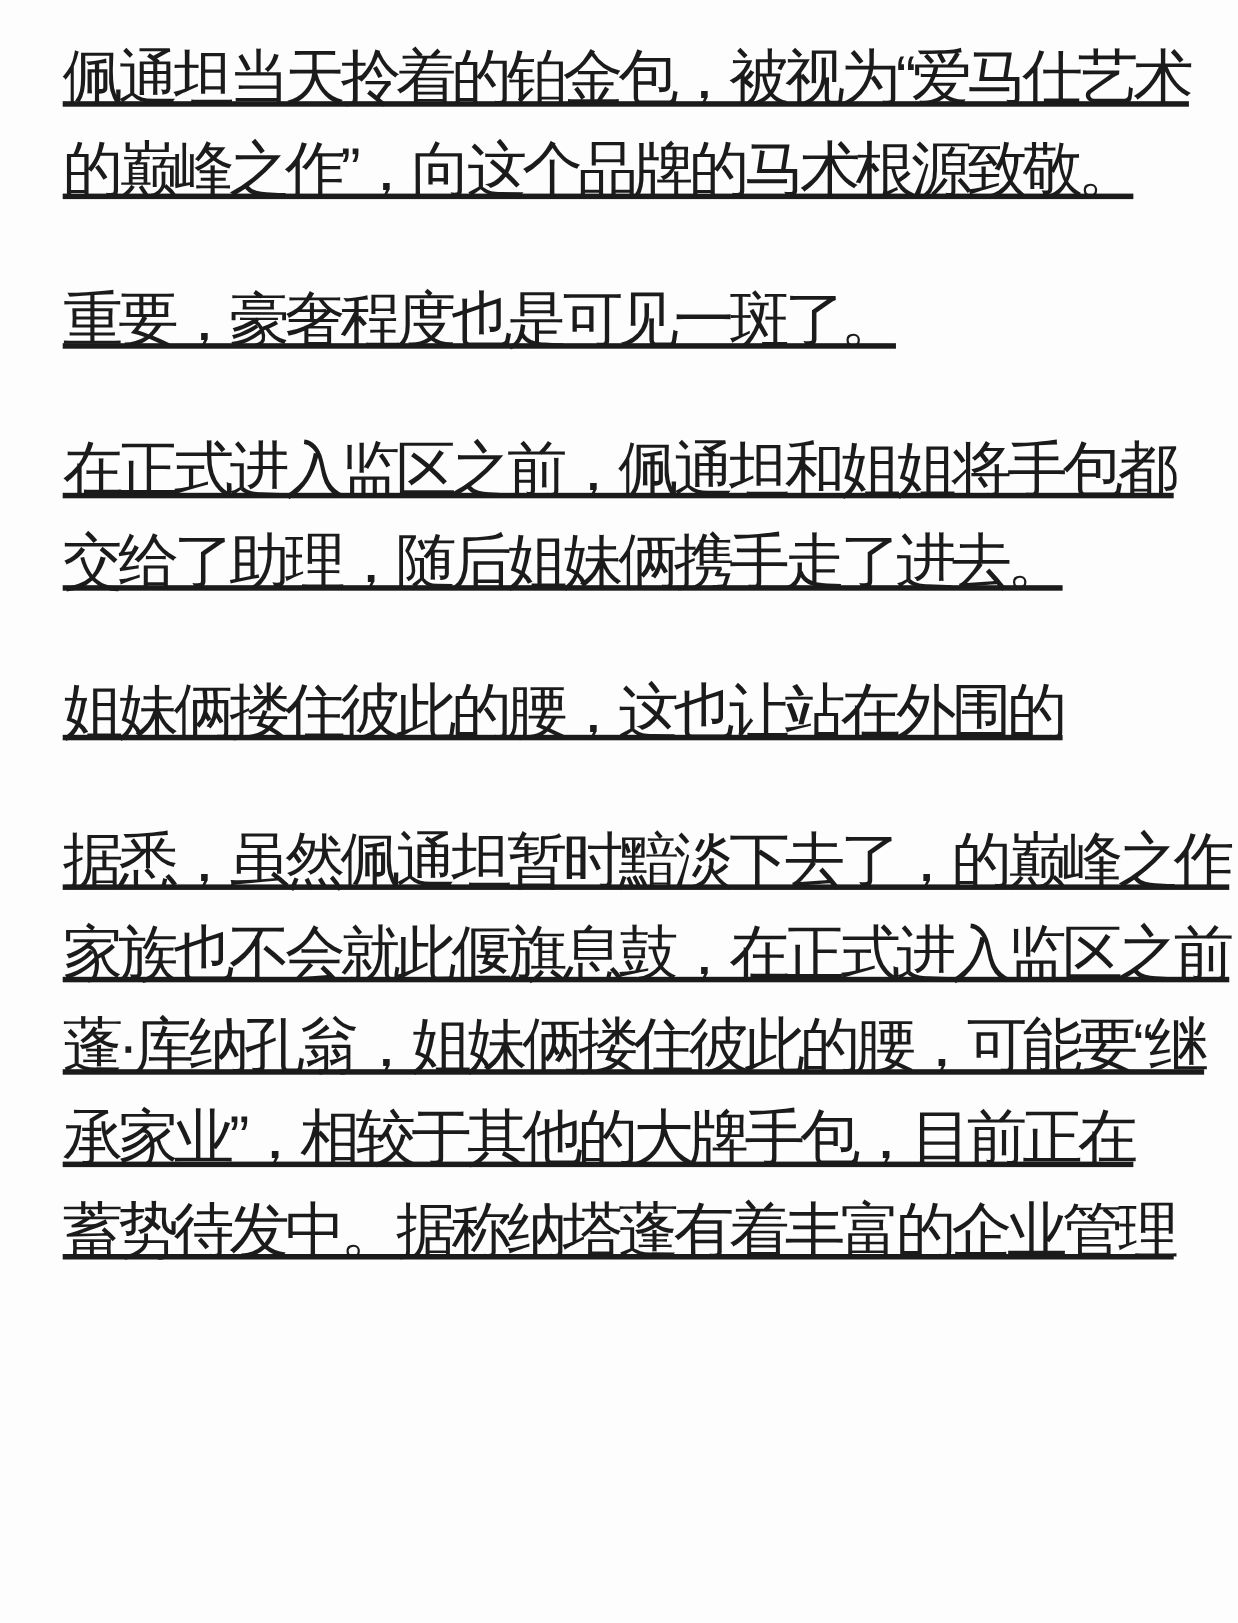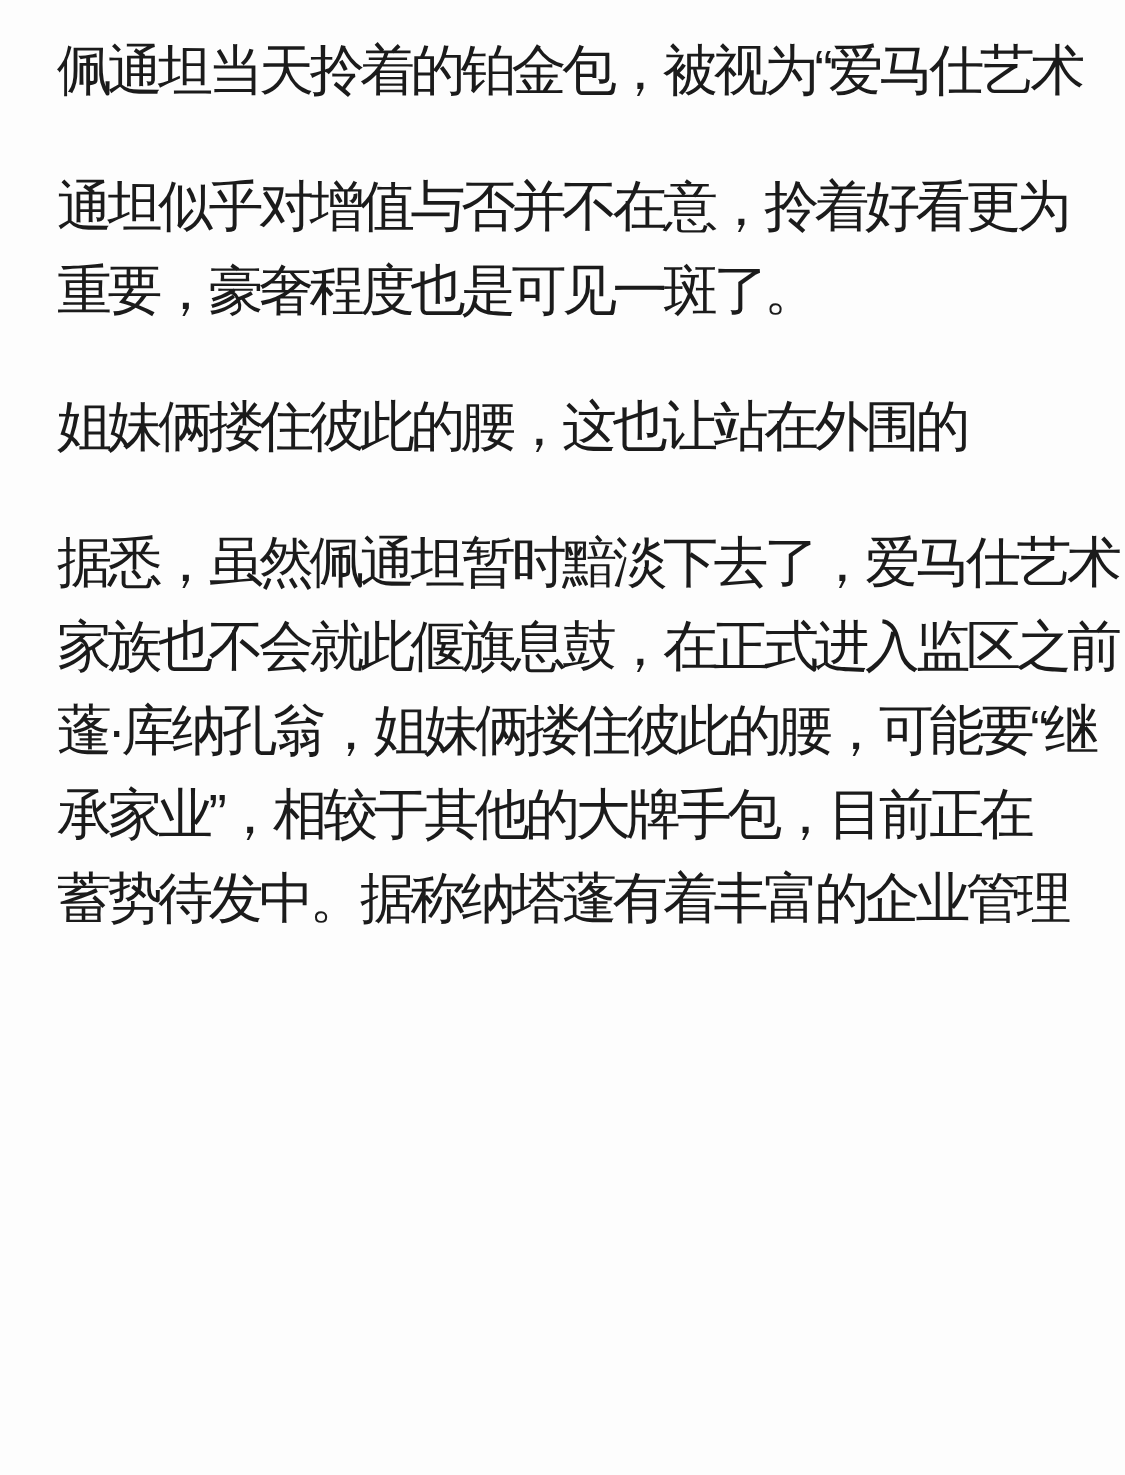--- a/index.html
+++ b/index.html
@@ -21,42 +21,47 @@
   .para {
     margin: 0 0 52px 0;
   }
   .line {
     font-size: 55px;
     line-height: 84px;
     letter-spacing: -4.5px;
     font-weight: 500;
     color: #1b1b1b;
     white-space: nowrap;
+    text-decoration: underline;
   }
 </style>
 </head>
 <body>
 
 <div class="article">
 
   <div class="para">
     <div class="line">佩通坦当天拎着的铂金包，被视为“爱马仕艺术</div>
+    <div class="line">的巅峰之作”，向这个品牌的马术根源致敬。</div>
   </div>
 
   <div class="para">
-    <div class="line">通坦似乎对增值与否并不在意，拎着好看更为</div>
     <div class="line">重要，豪奢程度也是可见一斑了。</div>
   </div>
 
+  <div class="para">
+    <div class="line">在正式进入监区之前，佩通坦和姐姐将手包都</div>
+    <div class="line">交给了助理，随后姐妹俩携手走了进去。</div>
+  </div>
 
   <div class="para">
     <div class="line">姐妹俩搂住彼此的腰，这也让站在外围的</div>
   </div>
 
   <div class="para">
-    <div class="line">据悉，虽然佩通坦暂时黯淡下去了，爱马仕艺术</div>
+    <div class="line">据悉，虽然佩通坦暂时黯淡下去了，的巅峰之作</div>
     <div class="line">家族也不会就此偃旗息鼓，在正式进入监区之前</div>
     <div class="line">蓬·库纳孔翁，姐妹俩搂住彼此的腰，可能要“继</div>
     <div class="line">承家业”，相较于其他的大牌手包，目前正在</div>
     <div class="line">蓄势待发中。据称纳塔蓬有着丰富的企业管理</div>
   </div>
 
 </div>
 
 </body></html>

